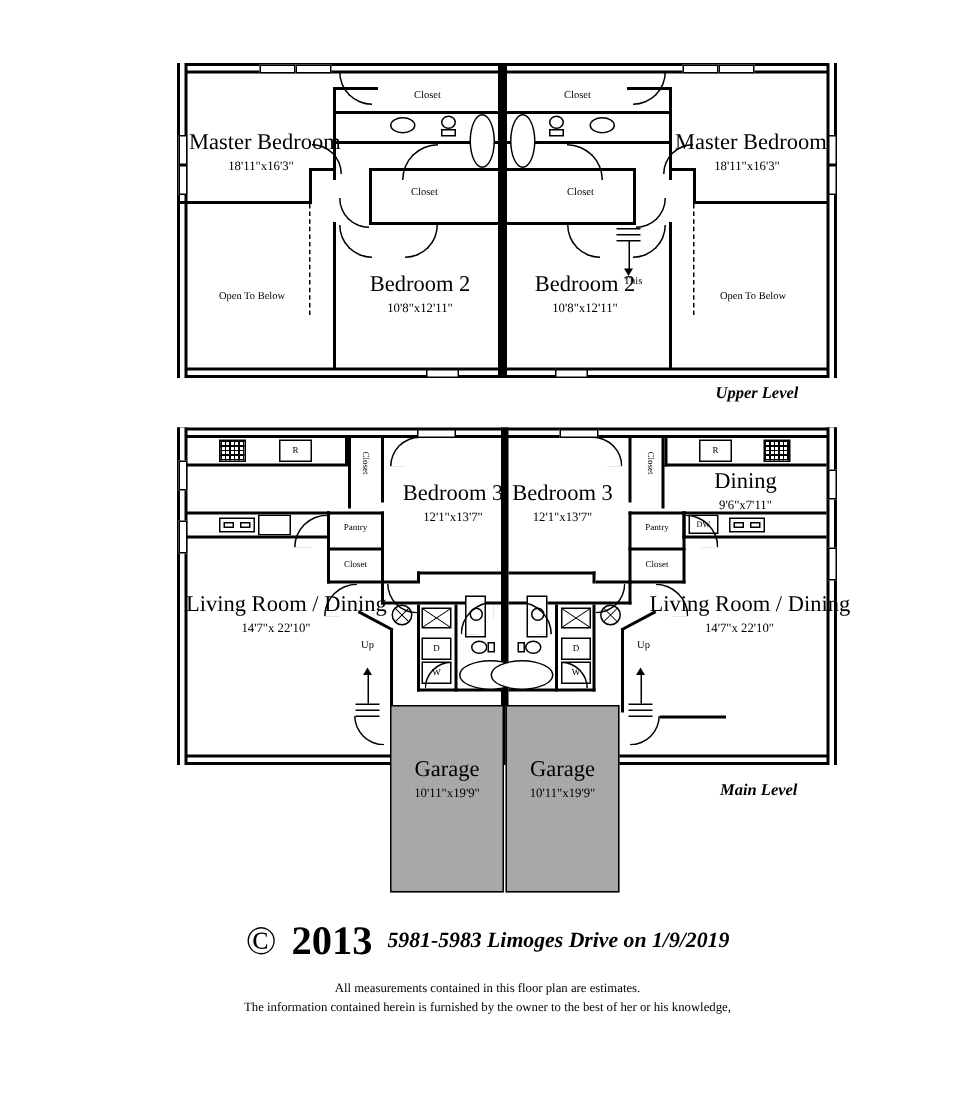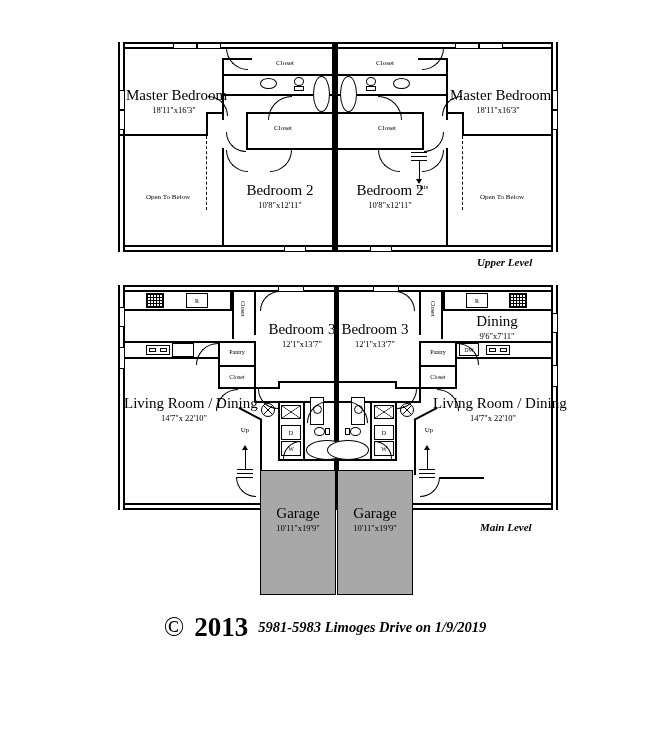--- a/index.html
+++ b/index.html
@@ -386,16 +386,18 @@
 
   <div class="footer">
     <div class="crow">
       <span class="cmark">©</span>
       <span class="cyear">2013</span>
       <span class="cprop">
         <span style="display:block;">5981-5983 Limoges Drive on 1/9/2019</span>
       </span>
     </div>
     <div class="disc">
+      <div>All measurements contained in this floor plan are estimates.</div>
+      <div>The information contained herein is furnished by the owner to the best of her or his knowledge,</div>
     </div>
   </div>
 
 </div>
 
 </body></html>

